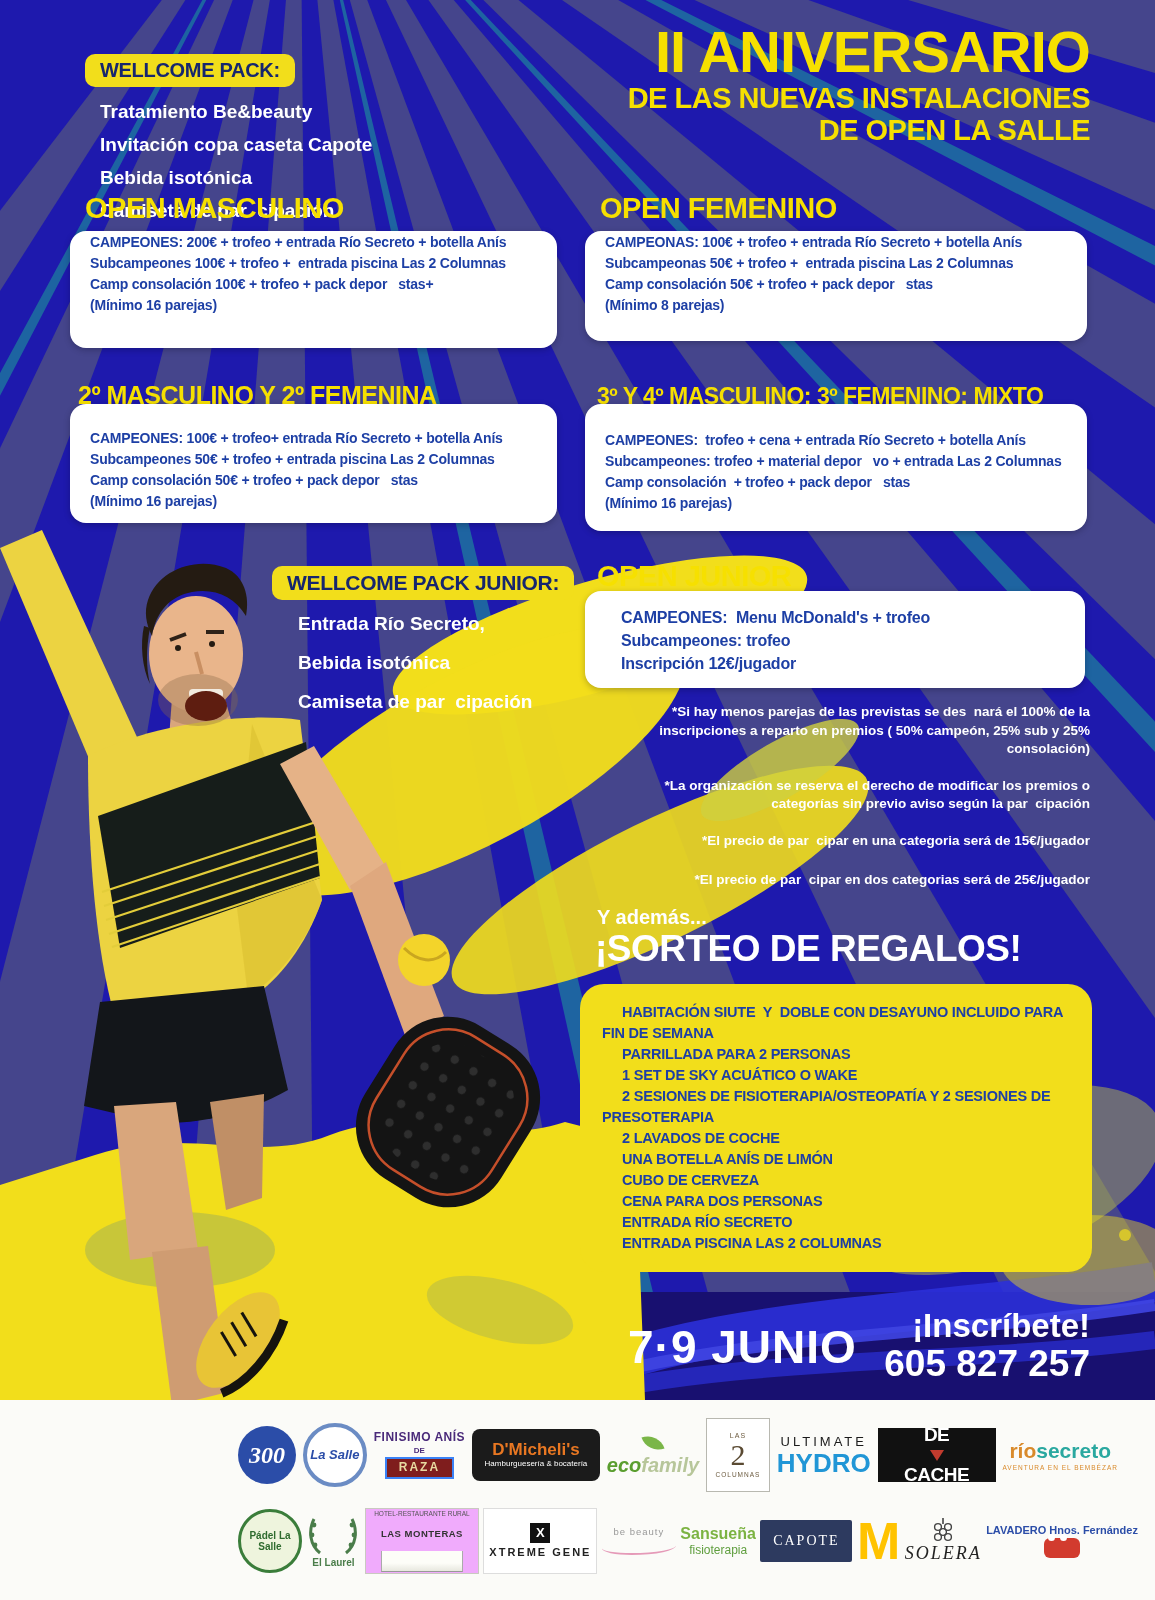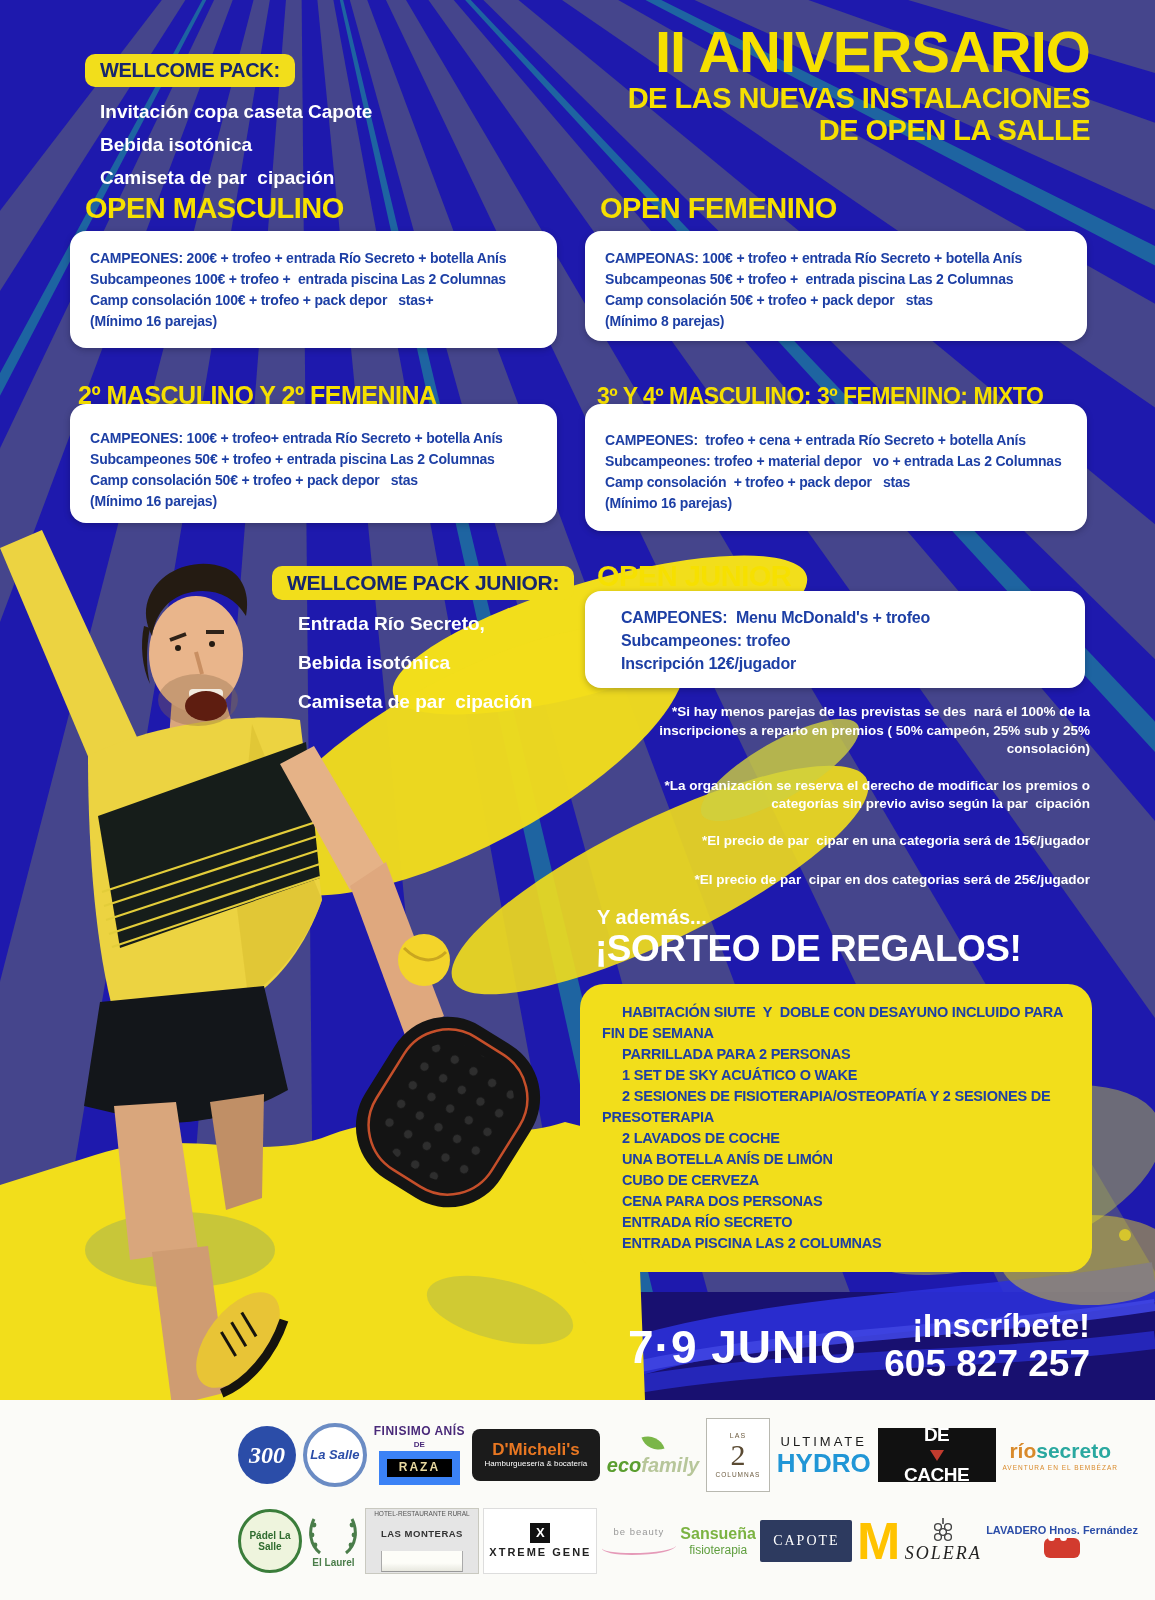--- a/index.html
+++ b/index.html
@@ -7,21 +7,21 @@
     font-family:"Liberation Sans","DejaVu Sans",sans-serif;background:#1e19ad;}
   .abs{position:absolute;}
   svg{display:block;}
   
   .chip{background:#f2de1b;color:#16266e;font-weight:800;border-radius:10px;
     padding:5px 15px;letter-spacing:-0.3px;white-space:nowrap;}
   
   .hy{color:#f6e000;font-weight:800;letter-spacing:-0.5px;white-space:nowrap;}
   
   .wbox{background:#ffffff;border-radius:16px;box-shadow:0 2px 6px rgba(0,0,20,.25);}
-  .wbox-inner{padding:17px 20px;}
+  .wbox-inner{padding:1px 20px;}
   .bl{color:#1d3fa5;font-weight:800;font-size:14px;line-height:21px;
     letter-spacing:-0.2px;white-space:pre-wrap;}
   .wp-item{color:#ffffff;font-weight:700;font-size:19px;white-space:pre-wrap;}
   .title-block{text-align:right;color:#f6e000;font-weight:800;}
   .t1{font-size:58px;line-height:60px;letter-spacing:-1px;}
   .t2{font-size:29px;line-height:32px;letter-spacing:-0.5px;}
   .note{color:#ffffff;font-weight:700;font-size:13.5px;line-height:18.5px;
     text-align:right;white-space:pre-wrap;margin-bottom:18px;}
   .sorteo-box{background:#f2de1b;border-radius:24px;padding:18px 22px;}
   .prize{color:#1d3fa5;font-weight:800;font-size:14.5px;line-height:21px;
@@ -32,21 +32,21 @@
   .lrow{position:absolute;display:flex;align-items:center;justify-content:space-between;}
   .logo{display:flex;flex-direction:column;align-items:center;justify-content:center;
     text-align:center;gap:2px;line-height:1.1;}
   .c300{width:58px;height:58px;border-radius:50%;background:#2b4da8;color:#fff;
     font-style:italic;font-weight:700;font-size:24px;display:flex;align-items:center;justify-content:center;
     font-family:"Liberation Serif",serif;}
   .clasalle{width:56px;height:56px;border-radius:50%;background:#fff;border:4px solid #6b8cc4;
     color:#2b4da8;font-style:italic;font-weight:700;font-size:13px;display:flex;align-items:center;justify-content:center;}
   .fin-top{color:#4a2a7a;font-weight:800;font-size:12px;letter-spacing:.5px;}
   .fin-mid{color:#4a2a7a;font-weight:800;font-size:8px;}
-  .fin-box{background:#000000;color:#e8d9a0;border:8px solid #3b82f6;font-weight:800;
+  .fin-box{background:#7f1d1d;color:#e8d9a0;border:2px solid #3b82f6;font-weight:800;
     font-size:12px;padding:2px 12px;letter-spacing:2px;}
   .dmich{background:#1b1b1b;border-radius:8px;width:128px;height:52px;display:flex;
     flex-direction:column;align-items:center;justify-content:center;gap:1px;}
   .dmich .nm{color:#e87722;font-weight:800;font-size:17px;}
   .dmich .sb{color:#fff;font-size:8px;}
   .eco-leaf{width:18px;height:18px;border-radius:0 100% 0 100%;background:#7ab648;transform:rotate(-20deg);}
   .eco-txt{font-size:20px;font-weight:800;color:#5a9e2f;font-style:italic;}
   .eco-txt .fam{color:#b7c69a;font-weight:600;}
   .l2c{width:62px;height:72px;background:#fff;border:1.5px solid #b8b8b0;display:flex;
     flex-direction:column;align-items:center;justify-content:center;}
@@ -60,21 +60,21 @@
   .martini{width:0;height:0;border-left:7px solid transparent;border-right:7px solid transparent;
     border-top:11px solid #c23b2e;display:inline-block;}
   .rio .wordmark{font-size:21px;font-weight:800;}
   .rio .r{color:#d98a2b;}
   .rio .s{color:#2aa8a0;}
   .rio .sub{font-size:6.5px;letter-spacing:1px;color:#d98a2b;}
   .padelc{width:64px;height:64px;border-radius:50%;background:#eef4dd;border:3px solid #3a7d3a;
     color:#2f6b2f;font-weight:800;font-size:10px;display:flex;align-items:center;justify-content:center;
     text-align:center;padding:4px;box-sizing:border-box;}
   .laurel-txt{color:#4a7d4a;font-size:10px;font-weight:700;}
-  .monteras{width:112px;height:64px;background:#e5e5e5;border:1px solid #c9c9c0;display:flex;
+  .monteras{width:112px;height:64px;background:#f0abfc;border:1px solid #c9c9c0;display:flex;
     flex-direction:column;justify-content:center;gap:12px;}
   .monteras .t{font-size:6.5px;color:#555;}
   .monteras .n{font-size:9.5px;font-weight:700;color:#333;letter-spacing:.5px;}
   .sketch{width:80px;height:20px;border-bottom:1px solid #999;border-left:1px solid #aaa;
     border-right:1px solid #aaa;background:linear-gradient(#fdfdf8 60%,#e8e8df);}
   .xtreme{width:112px;height:64px;background:#fff;border:1px solid #ddd;display:flex;
     flex-direction:column;align-items:center;justify-content:center;gap:3px;}
   .xicon{width:20px;height:20px;background:#111;color:#fff;font-weight:800;font-size:13px;
     display:flex;align-items:center;justify-content:center;}
   .xname{font-size:11px;font-weight:700;color:#222;letter-spacing:2px;}
@@ -191,20 +191,21 @@
         <line x1="206" y1="632" x2="224" y2="632" stroke="#2e2218" stroke-width="4"></line>
         <circle cx="178" cy="648" r="3" fill="#241b12"></circle>
         <circle cx="212" cy="644" r="3" fill="#241b12"></circle>
         <line x1="196" y1="652" x2="202" y2="674" stroke="#c98f62" stroke-width="4"></line>
       </g>
     </g>
   </svg>
 
   <div class="abs chip" style="left:85px;top:54px;font-size:20px">WELLCOME PACK:</div>
   <div class="abs" style="left:100px;top:95px;line-height:33px">
+    <div class="wp-item">Tratamiento Be&amp;beauty</div>
     <div class="wp-item">Invitación copa caseta Capote</div>
     <div class="wp-item">Bebida isotónica</div>
     <div class="wp-item">Camiseta de par  cipación</div>
   </div>
 
   <div class="abs title-block" style="right:65px;top:22px">
     <div class="t1">II ANIVERSARIO</div>
     <div class="t2">DE LAS NUEVAS INSTALACIONES</div>
     <div class="t2">DE OPEN LA SALLE</div>
   </div>

